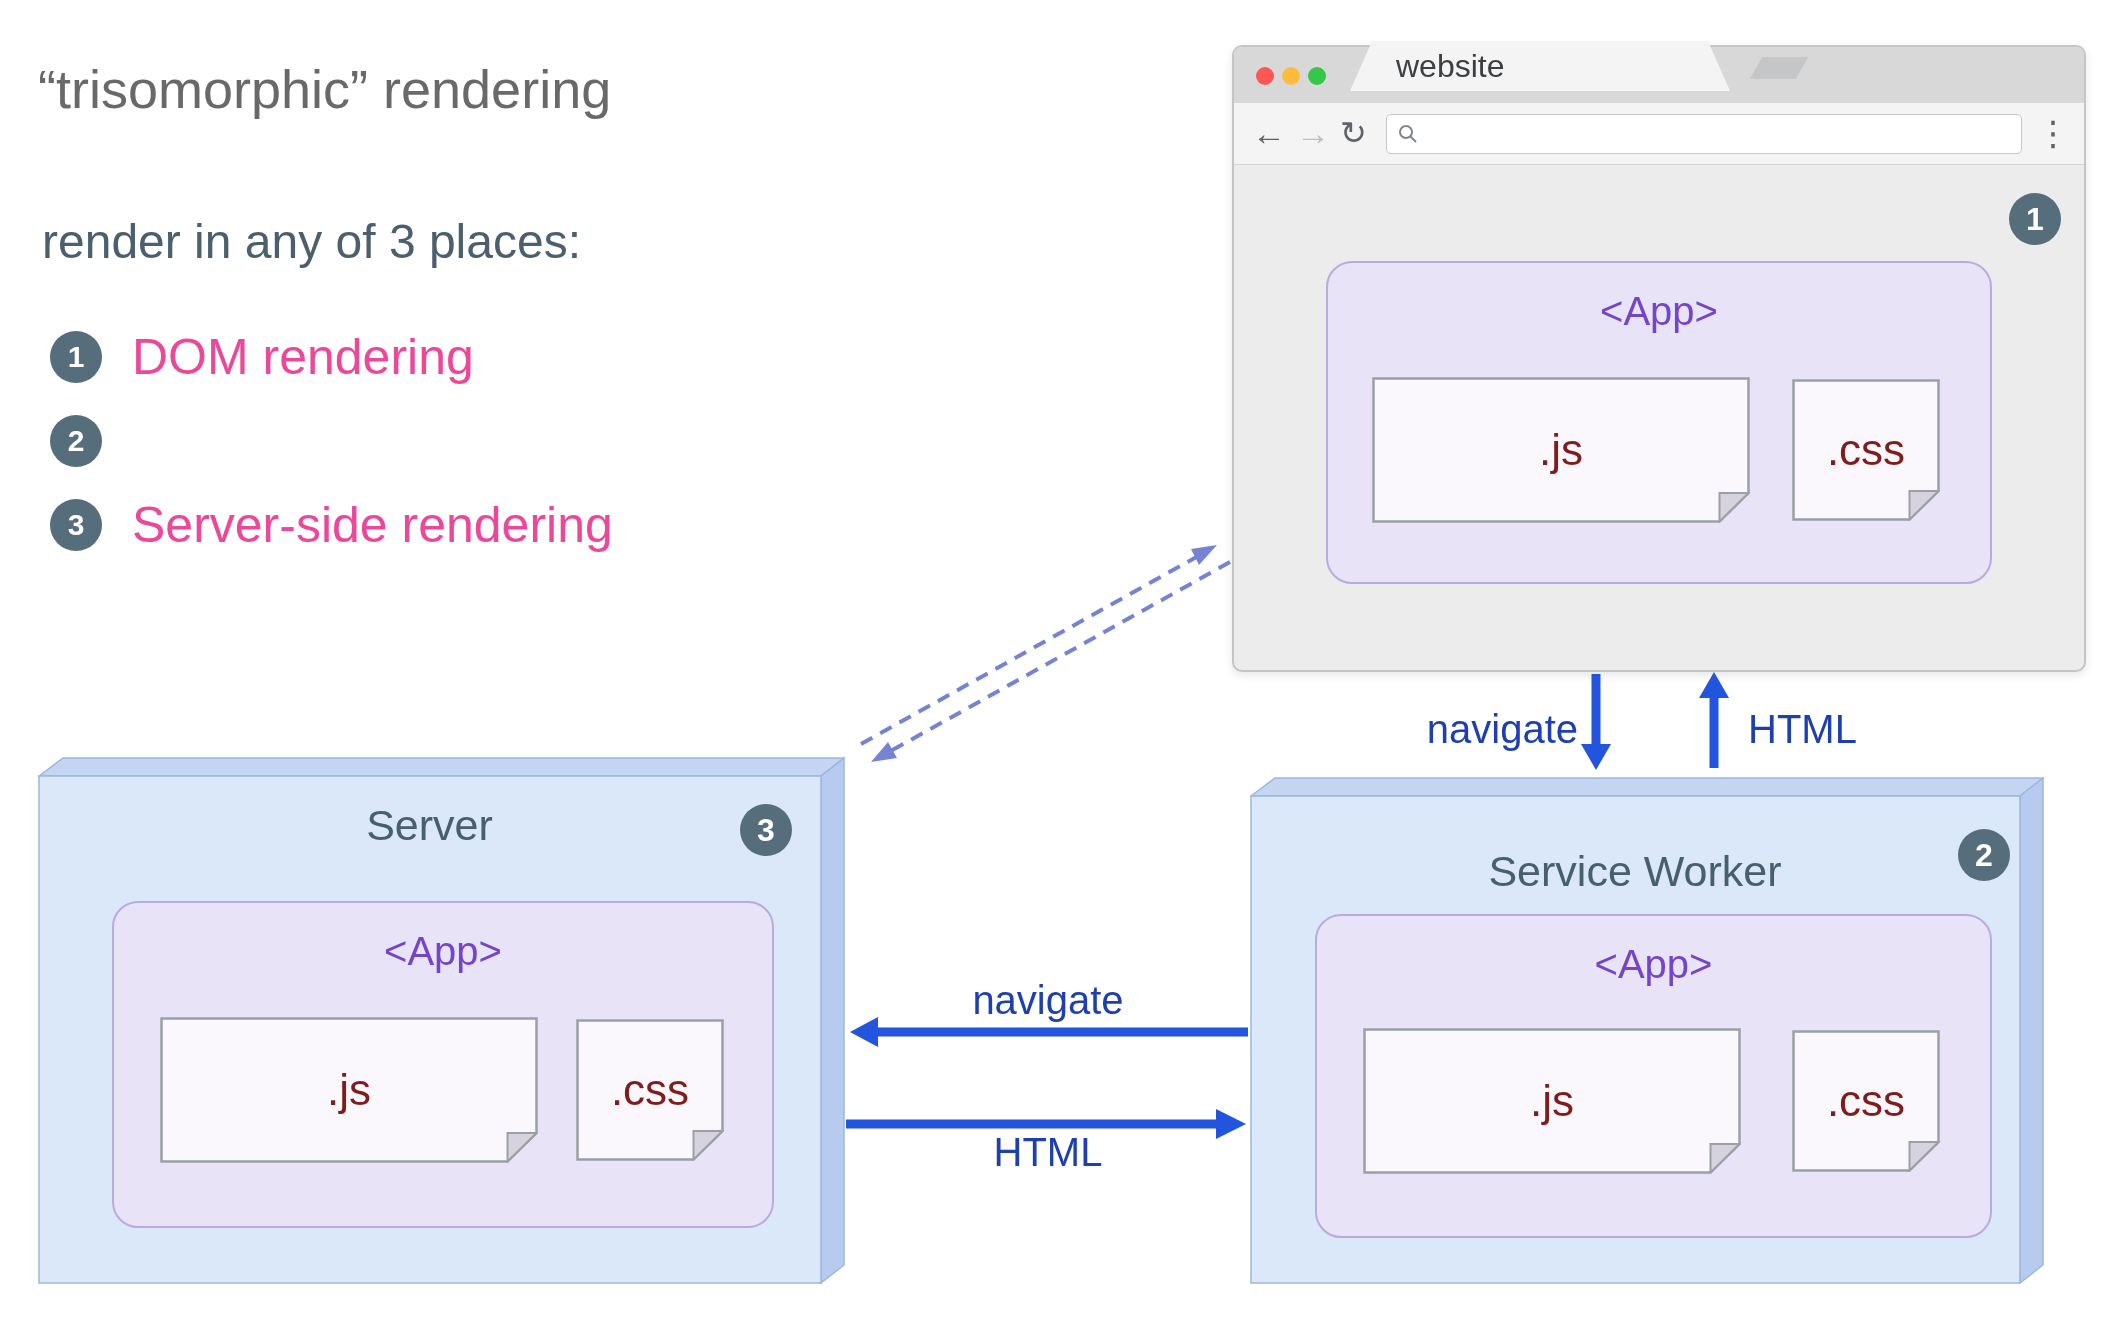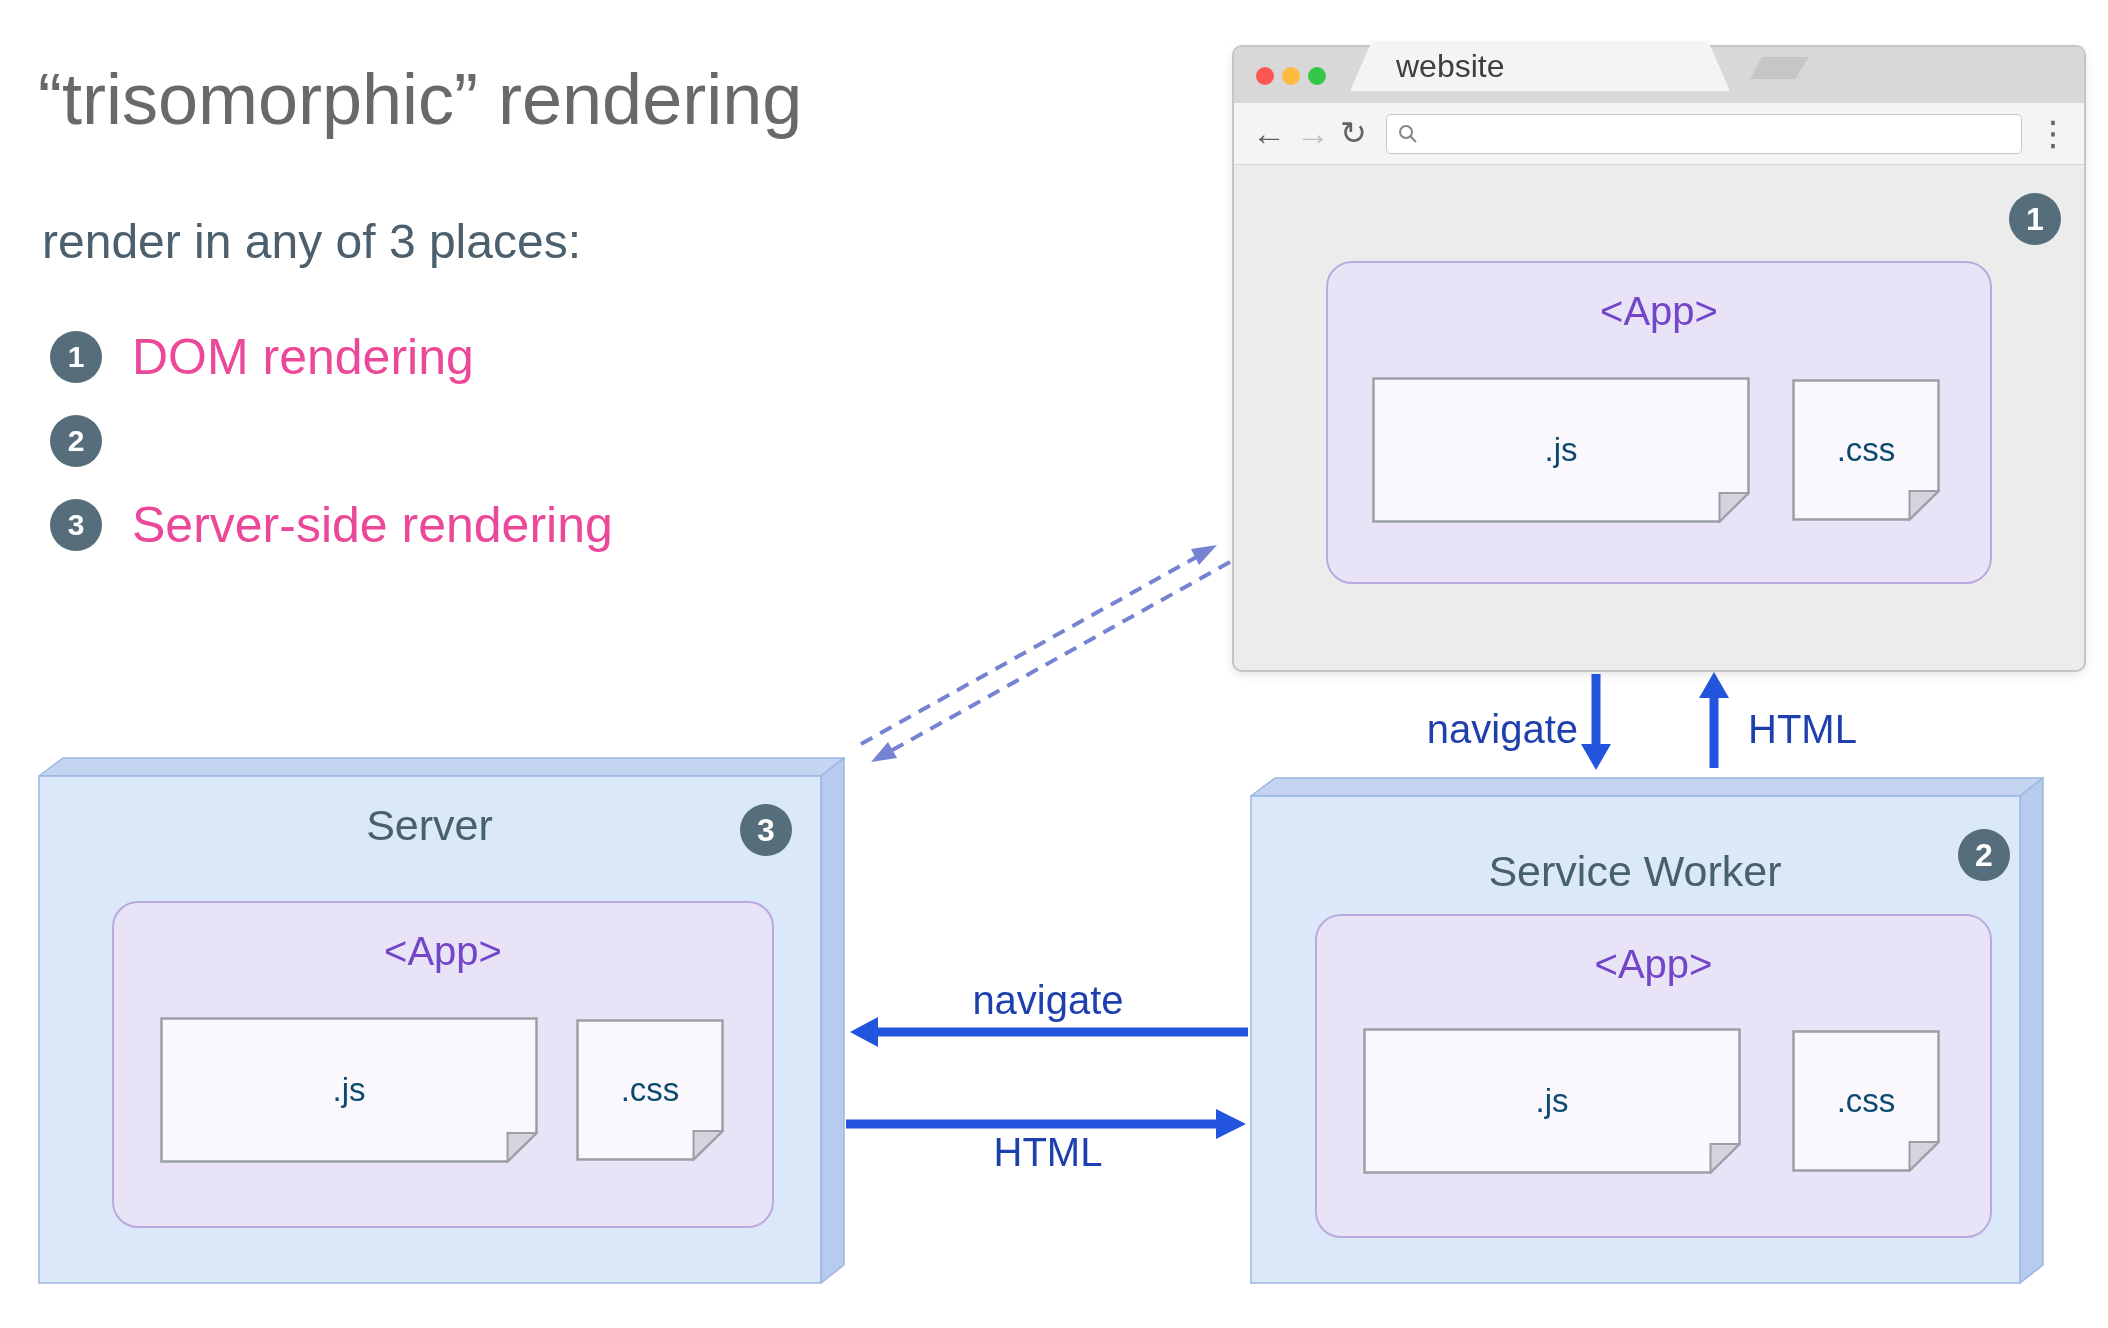--- a/index.html
+++ b/index.html
@@ -4,21 +4,21 @@
 <style>
   html,body { margin:0; padding:0; background:#ffffff; }
   #canvas {
     position:relative; width:2108px; height:1328px; overflow:hidden;
     background:#ffffff;
     font-family:"Liberation Sans", sans-serif;
     color:#45596a;
   }
 
   
-  #title    { position:absolute; left:38px;  top:58px;  font-size:72px; color:#696969; }
+  #title    { position:absolute; left:38px;  top:58px;  font-size:54px; color:#696969; }
   #subtitle { position:absolute; left:42px;  top:214px; font-size:48px; color:#4c5f6d; }
   .list-row { position:absolute; left:50px; height:58px; display:flex; align-items:center; gap:30px; }
   #list-0 { top:328px; } #list-1 { top:412px; } #list-2 { top:496px; }
   .num-badge {
     width:52px; height:52px; flex:0 0 52px; border-radius:50%;
     background:#566d7c; color:#fff; font-size:30px; font-weight:bold;
     display:flex; align-items:center; justify-content:center;
   }
   .list-label { font-size:50px; color:#ec4899; white-space:nowrap; }
 
@@ -56,21 +56,21 @@
   }
   #browser-badge { left:775px; top:146px; }
   #server-badge  { left:702px; top:47px; }
   #sw-badge      { left:708px; top:52px; }
 
   
   .appbox { position:absolute; background:#e8e3f6; border:2px solid #baabdf; border-radius:26px; }
   .appbox-title { position:absolute; top:26px; left:0; right:0; text-align:center; font-size:40px; color:#7345c8; }
   .file { position:absolute; }
   .file svg { position:absolute; left:0; top:0; }
-  .file-label { position:absolute; inset:0; display:flex; align-items:center; justify-content:center; font-size:33px; color:#0c4a6e; }
+  .file-label { position:absolute; inset:0; display:flex; align-items:center; justify-content:center; font-size:44px; color:#7f1d1d; }
 
   #browser-app { left:92px;  top:214px; width:662px; height:319px; }
   #browser-js  { left:44px;  top:114px; width:378px; height:146px; }
   #browser-css { left:464px; top:116px; width:148px; height:142px; }
 
   
   .box3d { position:absolute; }
   .box3d > svg { position:absolute; left:0; top:0; }
   .box3d-title { position:absolute; text-align:center; font-size:43px; color:#48606e; }
 

